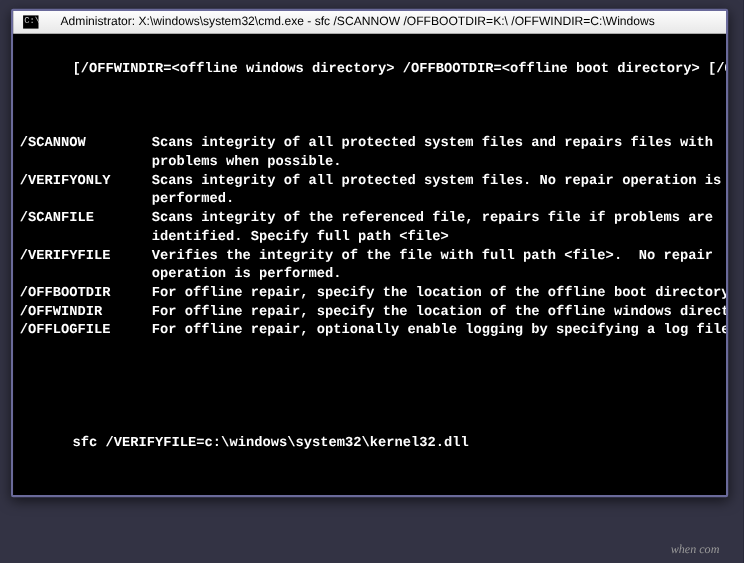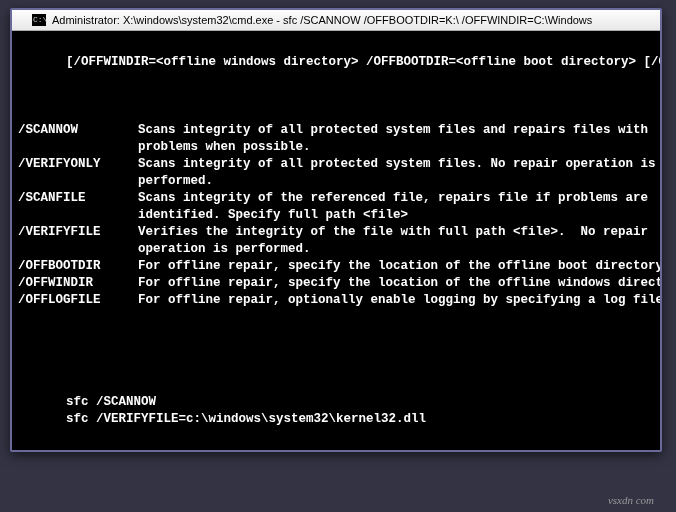--- a/index.html
+++ b/index.html
@@ -1,17 +1,17 @@
 <!DOCTYPE html>
 <html><head>
 <meta charset="utf-8">
 <style>
 html,body{margin:0;padding:0;background:#334;width:676px;height:512px;overflow:hidden;font-family:Verdana,Tahoma,sans-serif}
 .outer{position:absolute;left:10px;top:8px;width:648px;height:440px;border:2px solid #6a6a9a;background:#000;box-shadow:0 3px 12px rgba(0,0,0,.6);border-radius:2px}
-.titlebar{height:20px;background:linear-gradient(#fdfdfd,#e8e8e8);border-bottom:1px solid #aaa;display:flex;align-items:center;font-size:11px;color:#000;padding:0 20px;gap:6px}
+.titlebar{height:20px;background:linear-gradient(#fdfdfd,#e8e8e8);border-bottom:1px solid #aaa;display:flex;align-items:center;font-size:11px;color:#000;padding:0 9px;gap:20px}
 .sysicon{width:14px;height:12px;background:#000;position:relative;flex:0 0 auto}
 .sysicon::before{content:"C:\\";color:#ccc;font:8px/12px "Courier New",monospace;position:absolute;left:1px;top:0}
 .terminal{position:absolute;left:0;right:0;top:21px;bottom:0;background:#000;color:#fff;font:700 12.5px/17px "Courier New",monospace;padding:6px 2px 2px 6px;white-space:pre;overflow:hidden}
 .opt{display:flex}
 .optk{width:120px;flex:0 0 auto}
 .optd{flex:1}
 .ind{padding-left:120px}
 .ind2{padding-left:48px}
 @keyframes bl{50%{opacity:0}}
 .watermark{position:absolute;right:22px;bottom:6px;color:#999;font:italic 11px Georgia,serif}
@@ -24,22 +24,22 @@
     <span class="sysicon"></span>
     <span>Administrator: X:\windows\system32\cmd.exe - sfc  /SCANNOW /OFFBOOTDIR=K:\ /OFFWINDIR=C:\Windows</span>
   </div>
 
   <div class="terminal">
 <div class="ind2">[/OFFWINDIR=&lt;offline windows directory&gt; /OFFBOOTDIR=&lt;offline boot directory&gt; [/OFF</div>
 <div>&nbsp;</div>
 <div id="opts"><div class="opt"><div class="optk">/SCANNOW</div><div class="optd">Scans integrity of all protected system files and repairs files with</div></div><div class="ind">problems when possible.</div><div class="opt"><div class="optk">/VERIFYONLY</div><div class="optd">Scans integrity of all protected system files. No repair operation is</div></div><div class="ind">performed.</div><div class="opt"><div class="optk">/SCANFILE</div><div class="optd">Scans integrity of the referenced file, repairs file if problems are</div></div><div class="ind">identified. Specify full path &lt;file&gt;</div><div class="opt"><div class="optk">/VERIFYFILE</div><div class="optd">Verifies the integrity of the file with full path &lt;file&gt;.  No repair</div></div><div class="ind">operation is performed.</div><div class="opt"><div class="optk">/OFFBOOTDIR</div><div class="optd">For offline repair, specify the location of the offline boot directory</div></div><div class="opt"><div class="optk">/OFFWINDIR</div><div class="optd">For offline repair, specify the location of the offline windows direct</div></div><div class="opt"><div class="optk">/OFFLOGFILE</div><div class="optd">For offline repair, optionally enable logging by specifying a log file</div></div></div>
 <div>&nbsp;</div>
 <div>&nbsp;</div>
-<div id="exs"><div class="ind2">sfc /SCANNOW</div><div class="ind2">sfc /VERIFYFILE=c:\windows\system32\kernel32.dll</div></div>
+<div id="exs"><div class="ind2">sfc /VERIFYFILE=c:\windows\system32\kernel32.dll</div></div>
 
 
 
 
 
   </div>
 </div>
 
-<div class="watermark">vsxdn com</div>
+<div class="watermark">when com</div>
 
 </body></html>

